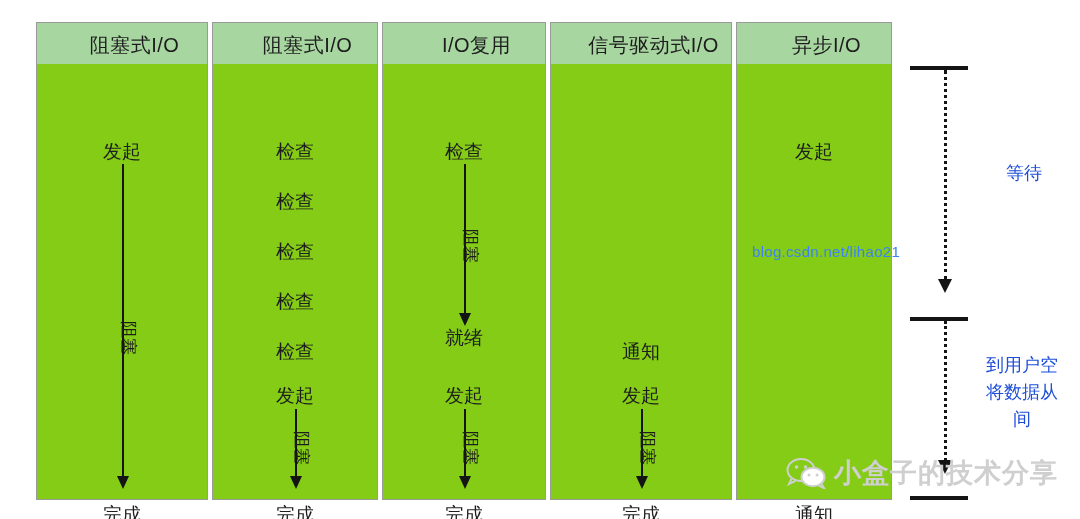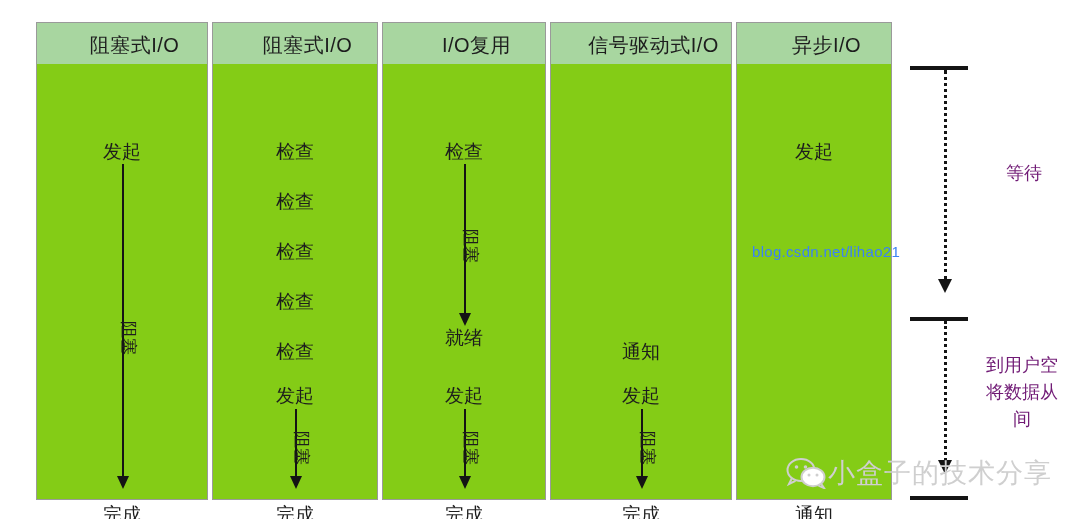--- a/index.html
+++ b/index.html
@@ -133,42 +133,44 @@
     width: 0;
     height: 0;
     border-left: 7px solid transparent;
     border-right: 7px solid transparent;
     border-top: 14px solid #141414;
   }
   .side-text {
     position: absolute;
     font-size: 18px;
     line-height: 27px;
-    color: #701a75;
+    color: #1d4ed8;
     text-align: center;
   }
 
   
   .wm-csdn {
     position: absolute;
     left: 752px;
     top: 243px;
     font-size: 15px;
     color: #3b82f6;
     white-space: nowrap;
     letter-spacing: 0.3px;
   }
   .wm-wechat {
     position: absolute;
     left: 786px;
     top: 455px;
     display: flex;
     align-items: center;
+    gap: 6px;
     color: #cfcfcf;
     white-space: nowrap;
+    font-weight: bold;
   }
   .wm-wechat .wm-text {
     font-size: 27px;
     letter-spacing: 1px;
     color: #cfcfcf;
   }
 </style>
 </head>
 <body>
 

